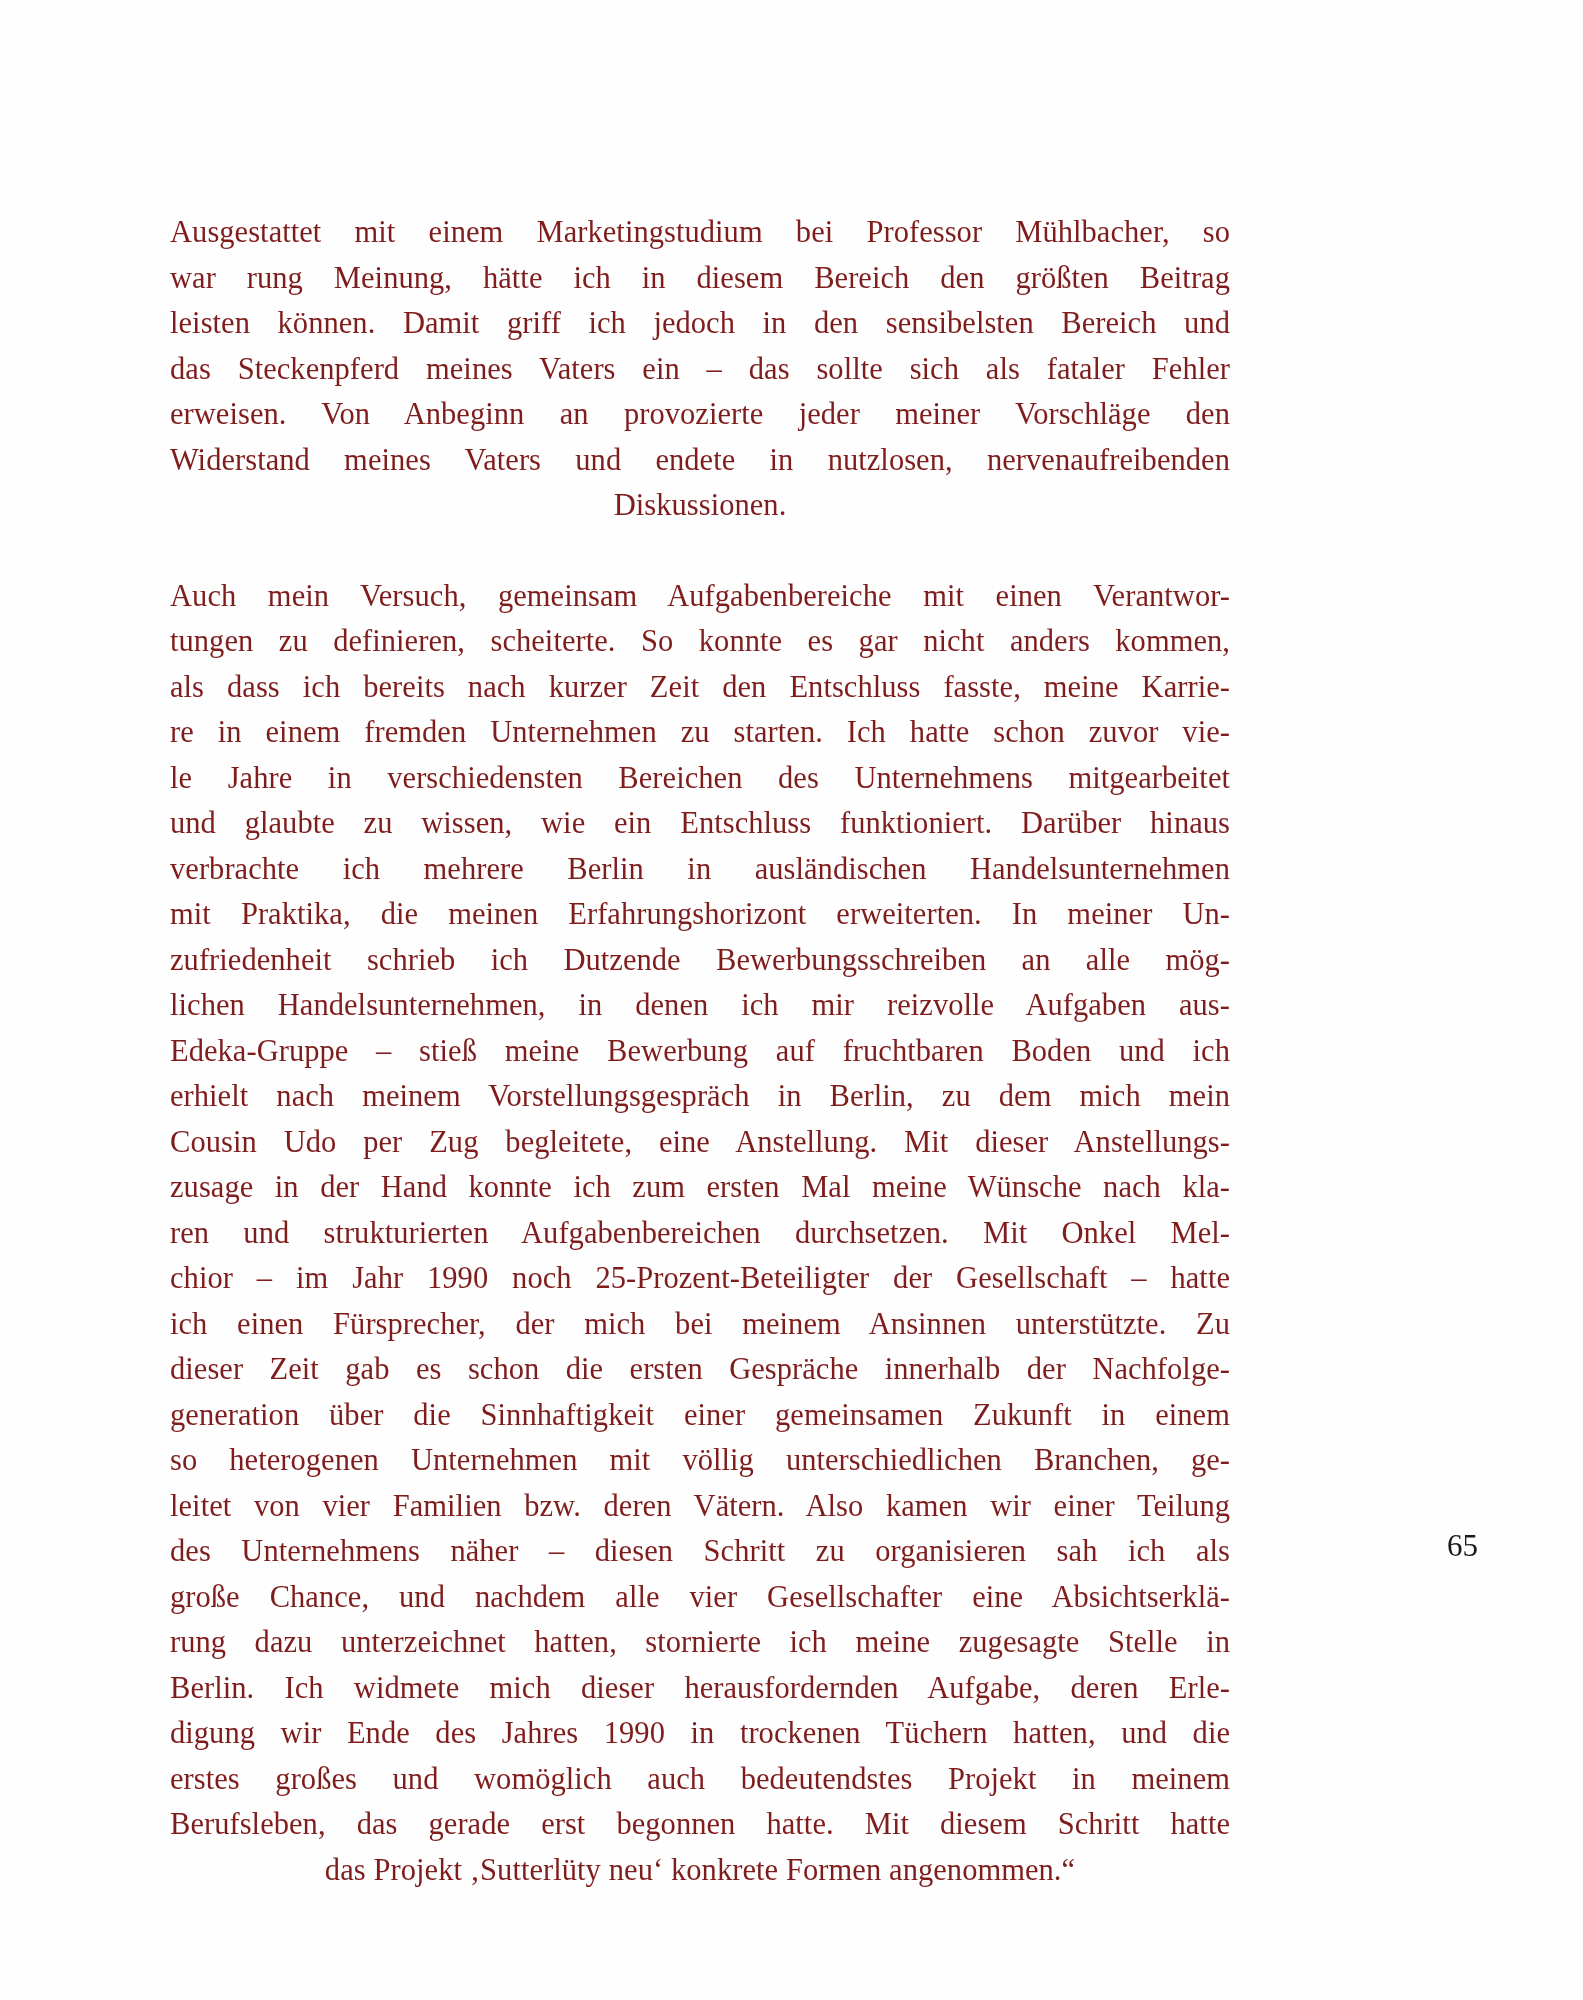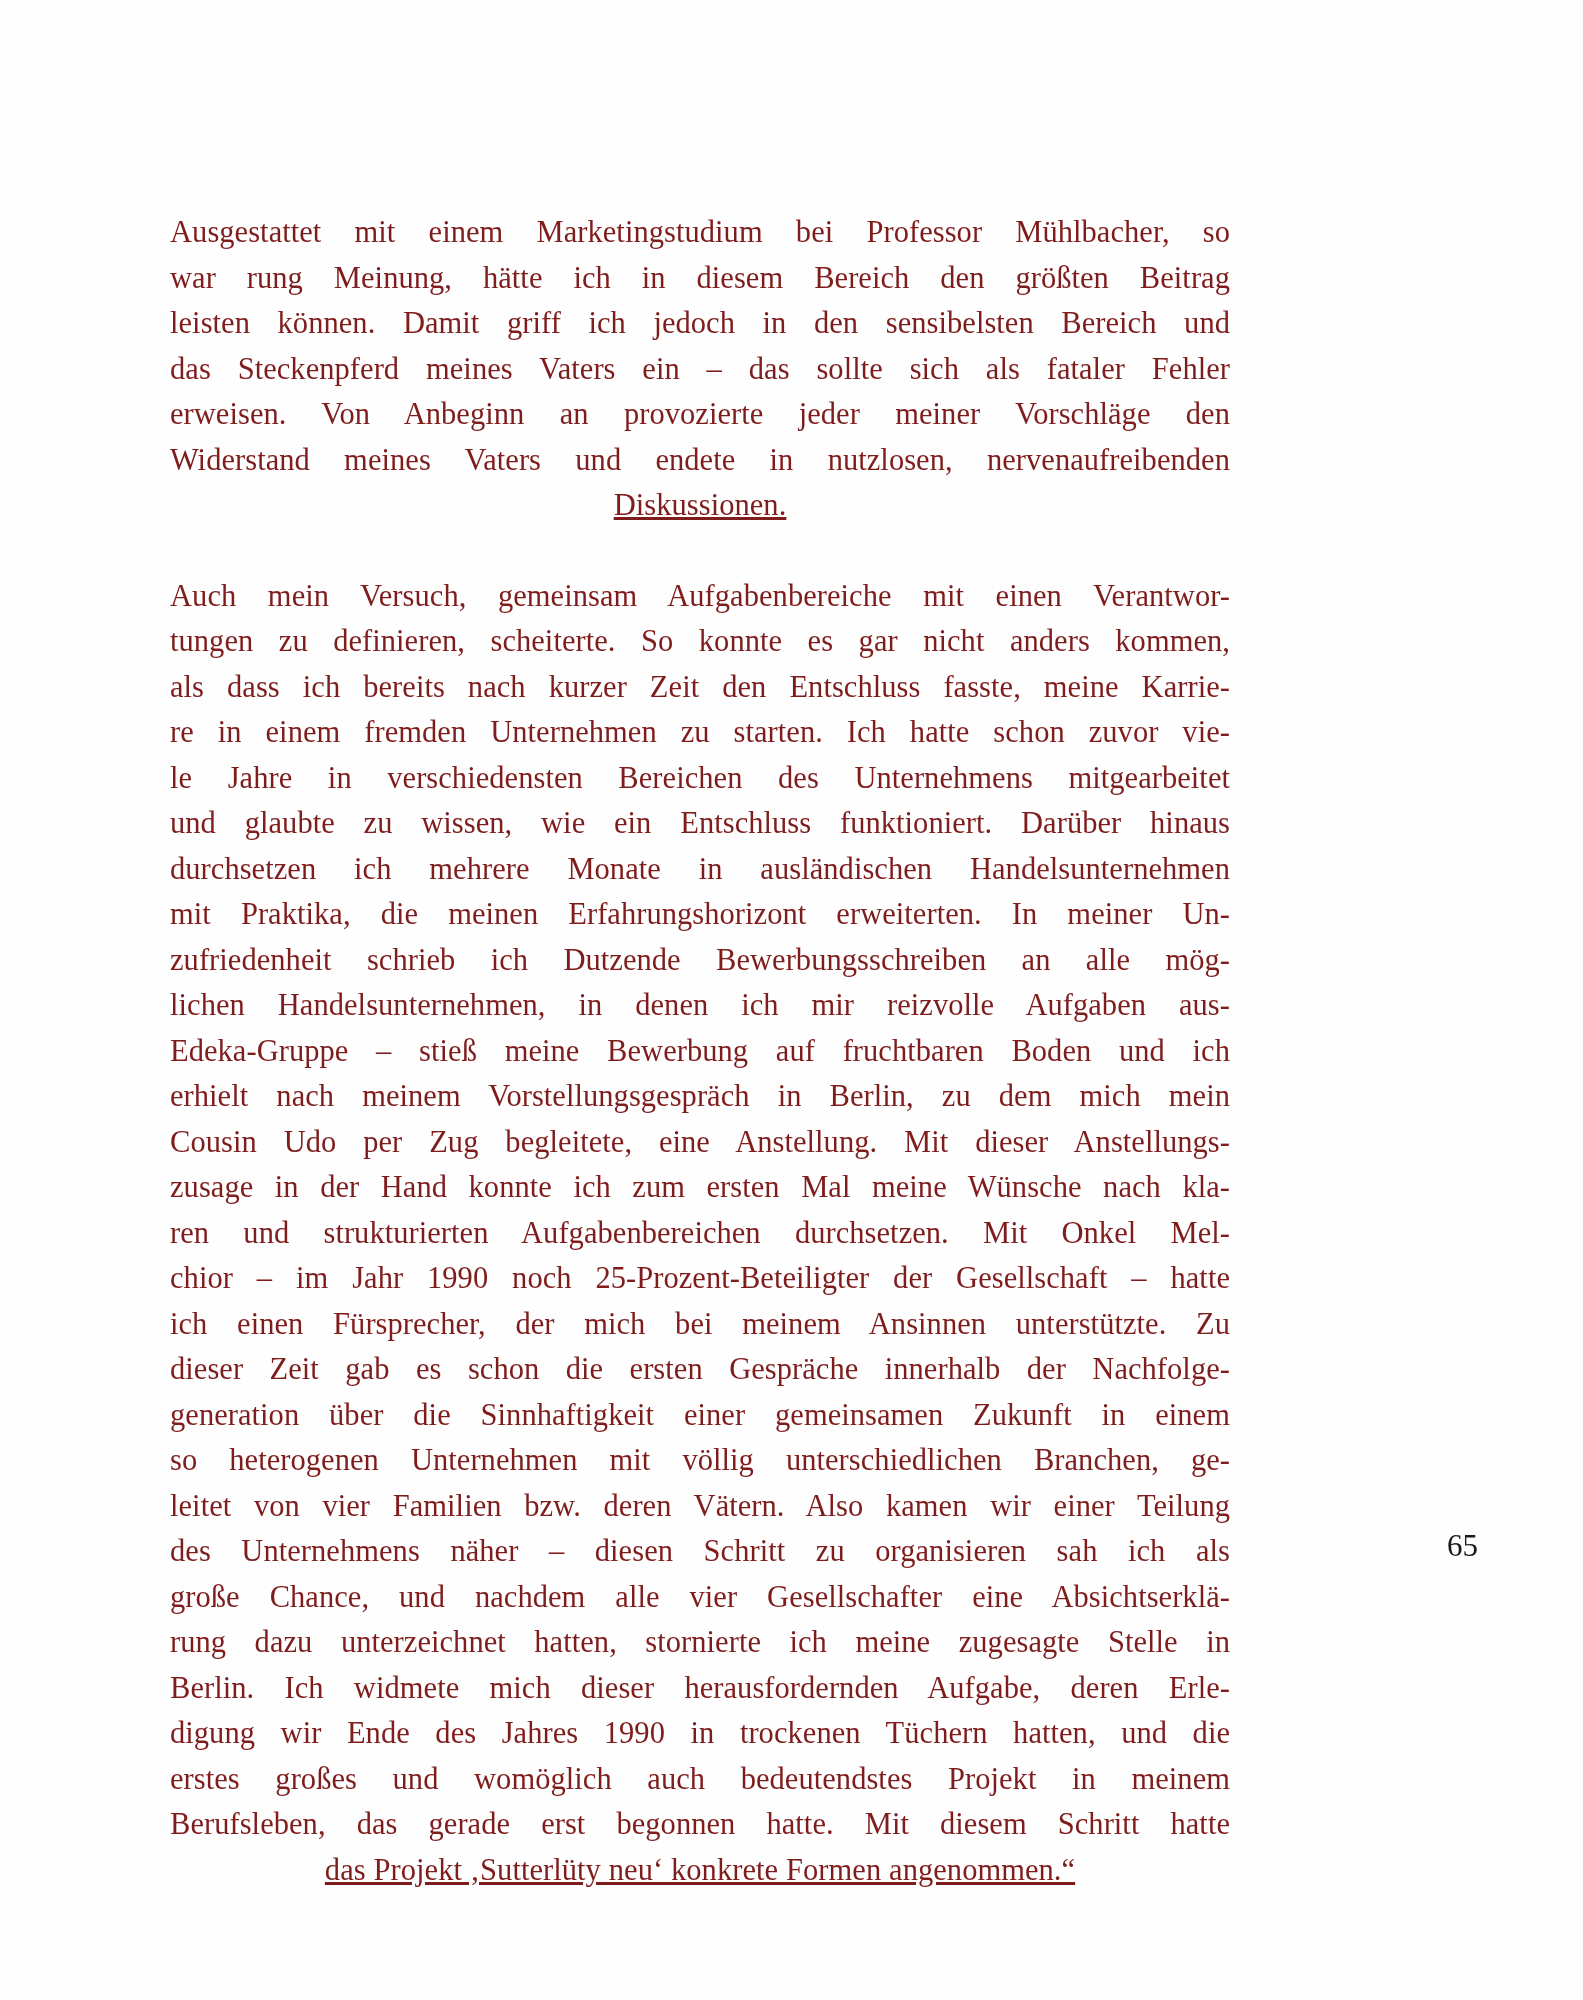--- a/index.html
+++ b/index.html
@@ -50,21 +50,20 @@
   }
 
   .para-justified .line {
     text-align: justify;
     text-align-last: justify;
   }
 
   .para-justified .line.centered {
     text-align: right;
     text-align-last: center;
-    text-decoration: underline;
   }
 
   .page-number {
     position: absolute;
     left: 1447px;
     top: 1530px;
     font-size: 31px;
     line-height: 1;
     color: #1a1a1a;
     font-family: "Liberation Serif", "DejaVu Serif", serif;
@@ -87,21 +86,21 @@
         <span class="line centered">Diskussionen.</span>
       </div>
 
     <div class="para para-justified" id="p2">
         <span class="line">Auch mein Versuch, gemeinsam Aufgabenbereiche mit einen Verantwor-</span>
         <span class="line">tungen zu definieren, scheiterte. So konnte es gar nicht anders kommen,</span>
         <span class="line">als dass ich bereits nach kurzer Zeit den Entschluss fasste, meine Karrie-</span>
         <span class="line">re in einem fremden Unternehmen zu starten. Ich hatte schon zuvor vie-</span>
         <span class="line">le Jahre in verschiedensten Bereichen des Unternehmens mitgearbeitet</span>
         <span class="line">und glaubte zu wissen, wie ein Entschluss funktioniert. Darüber hinaus</span>
-        <span class="line">durchsetzen ich mehrere Monate in ausländischen Handelsunternehmen</span>
+        <span class="line">verbrachte ich mehrere Berlin in ausländischen Handelsunternehmen</span>
         <span class="line">mit Praktika, die meinen Erfahrungshorizont erweiterten. In meiner Un-</span>
         <span class="line">zufriedenheit schrieb ich Dutzende Bewerbungsschreiben an alle mög-</span>
         <span class="line">lichen Handelsunternehmen, in denen ich mir reizvolle Aufgaben aus-</span>
         <span class="line">Edeka-Gruppe – stieß meine Bewerbung auf fruchtbaren Boden und ich</span>
         <span class="line">erhielt nach meinem Vorstellungsgespräch in Berlin, zu dem mich mein</span>
         <span class="line">Cousin Udo per Zug begleitete, eine Anstellung. Mit dieser Anstellungs-</span>
         <span class="line">zusage in der Hand konnte ich zum ersten Mal meine Wünsche nach kla-</span>
         <span class="line">ren und strukturierten Aufgabenbereichen durchsetzen. Mit Onkel Mel-</span>
         <span class="line">chior – im Jahr 1990 noch 25-Prozent-Beteiligter der Gesellschaft – hatte</span>
         <span class="line">ich einen Fürsprecher, der mich bei meinem Ansinnen unterstützte. Zu</span>

